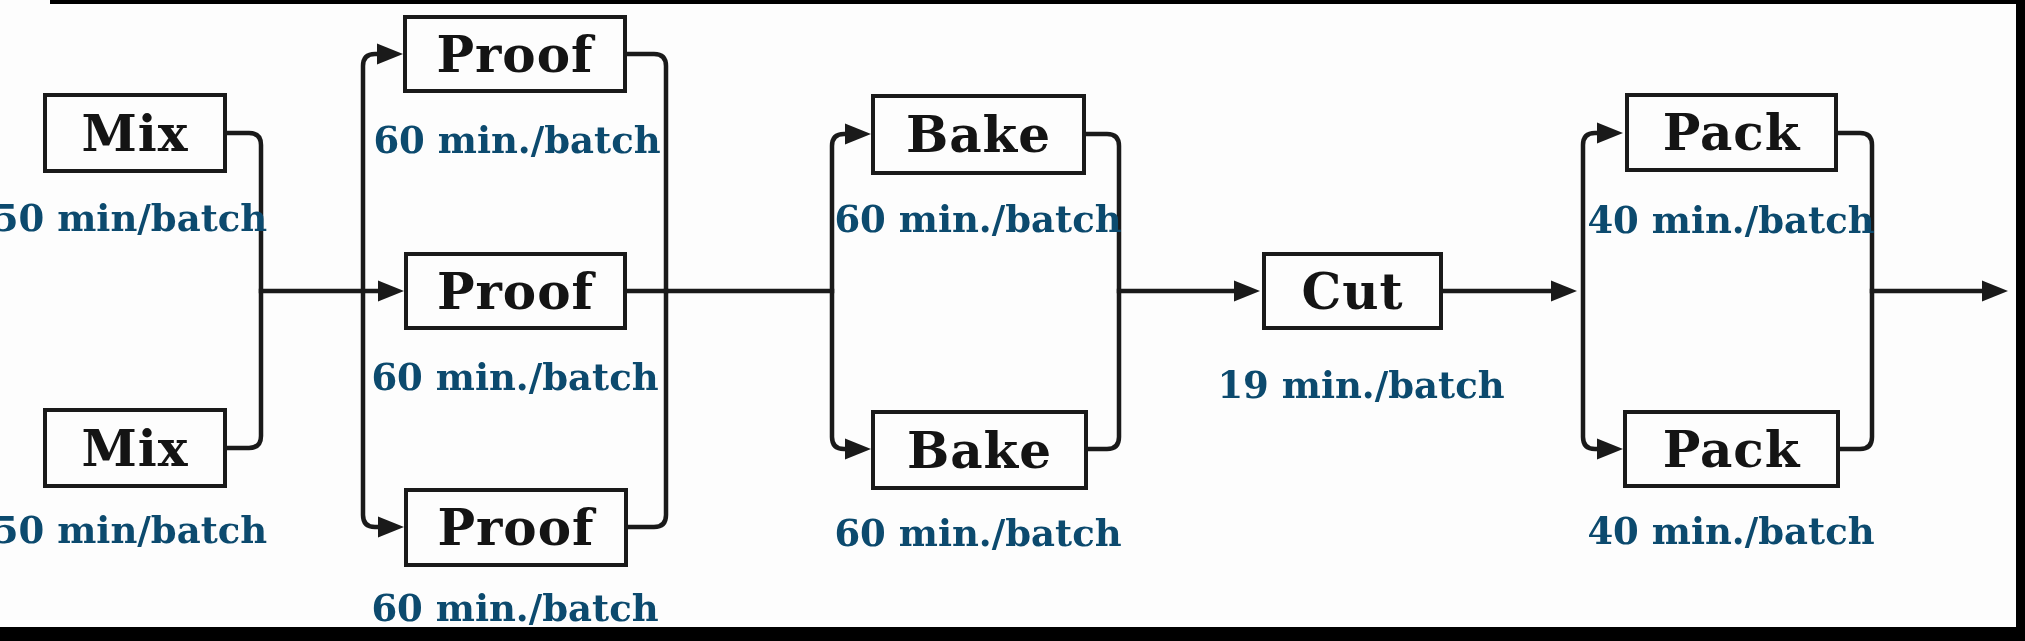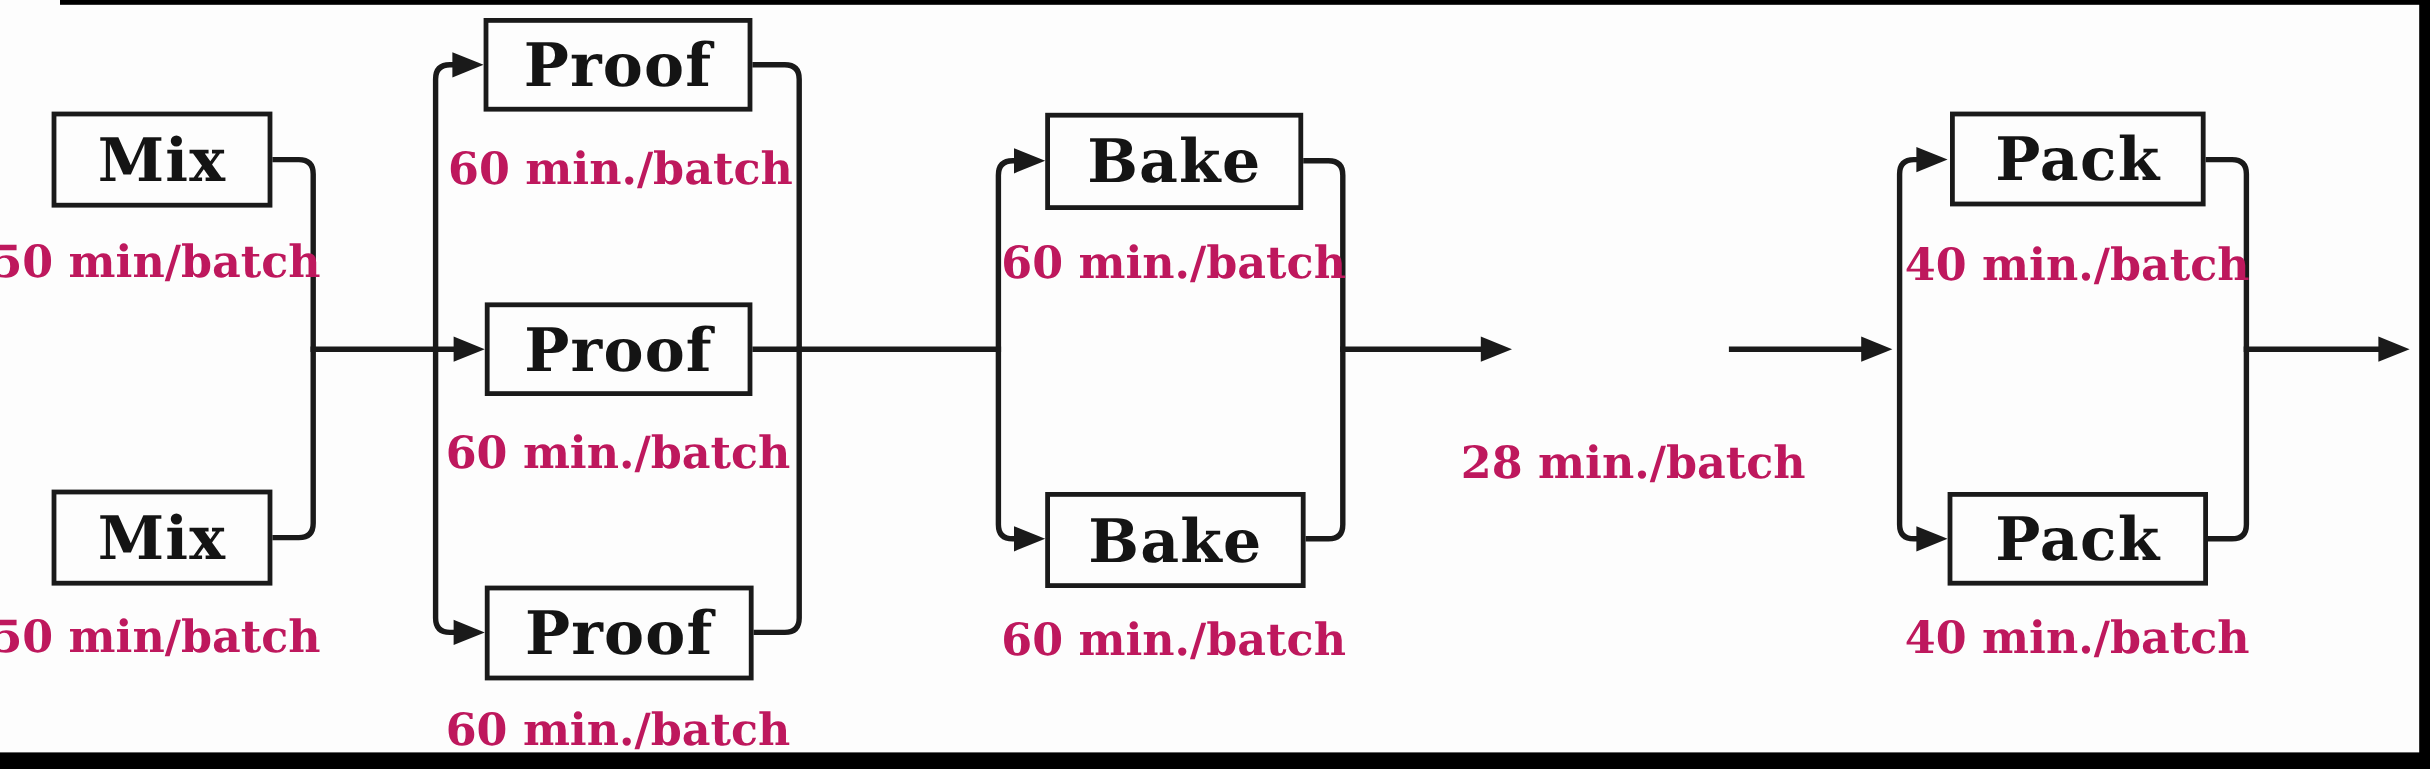--- a/index.html
+++ b/index.html
@@ -18,21 +18,21 @@
     display:flex;align-items:center;justify-content:center;
     box-sizing:border-box;
     text-align:center;
   }
   .pbox span{
     font-weight:bold;font-size:50px;color:#141414;letter-spacing:1px;
   }
   .rate{
     position:absolute;width:320px;
     text-align:center;
-    font-weight:bold;font-size:37px;color:#be185d;
+    font-weight:bold;font-size:37px;color:#0c4a6e;
     white-space:nowrap;
   }
   svg{position:absolute;left:0;top:0;}
 </style>
 </head>
 <body>
 
 <div id="stage">
 
   <svg width="2025" height="641" viewBox="0 0 2025 641">
@@ -94,39 +94,42 @@
     <span>Proof</span>
   </div>
 
   <div class="pbox" style="left:871px;top:94px;width:215px;height:81px;">
     <span>Bake</span>
   </div>
   <div class="pbox" style="left:871px;top:410px;width:217px;height:80px;">
     <span>Bake</span>
   </div>
 
+  <div class="pbox" style="left:1262px;top:252px;width:181px;height:78px;">
+    <span>Cut</span>
+  </div>
 
   <div class="pbox" style="left:1625px;top:93px;width:213px;height:79px;">
     <span>Pack</span>
   </div>
   <div class="pbox" style="left:1623px;top:410px;width:217px;height:78px;">
     <span>Pack</span>
   </div>
 
   <div class="rate" style="left:-30px;top:196px;">50 min/batch</div>
   <div class="rate" style="left:-30px;top:508px;">50 min/batch</div>
 
   <div class="rate" style="left:357px;top:118px;">60 min./batch</div>
   <div class="rate" style="left:355px;top:355px;">60 min./batch</div>
   <div class="rate" style="left:355px;top:586px;">60 min./batch</div>
 
   <div class="rate" style="left:818px;top:197px;">60 min./batch</div>
   <div class="rate" style="left:818px;top:511px;">60 min./batch</div>
 
-  <div class="rate" style="left:1201px;top:363px;">28 min./batch</div>
+  <div class="rate" style="left:1201px;top:363px;">19 min./batch</div>
 
   <div class="rate" style="left:1571px;top:198px;">40 min./batch</div>
   <div class="rate" style="left:1571px;top:509px;">40 min./batch</div>
 
   <div class="frame" style="left:50px;top:0;width:1975px;height:4px;"></div>
   <div class="frame" style="right:0;top:0;width:9px;height:641px;"></div>
   <div class="frame" style="left:0;bottom:0;width:2025px;height:14px;"></div>
 </div>
 
 </body></html>

